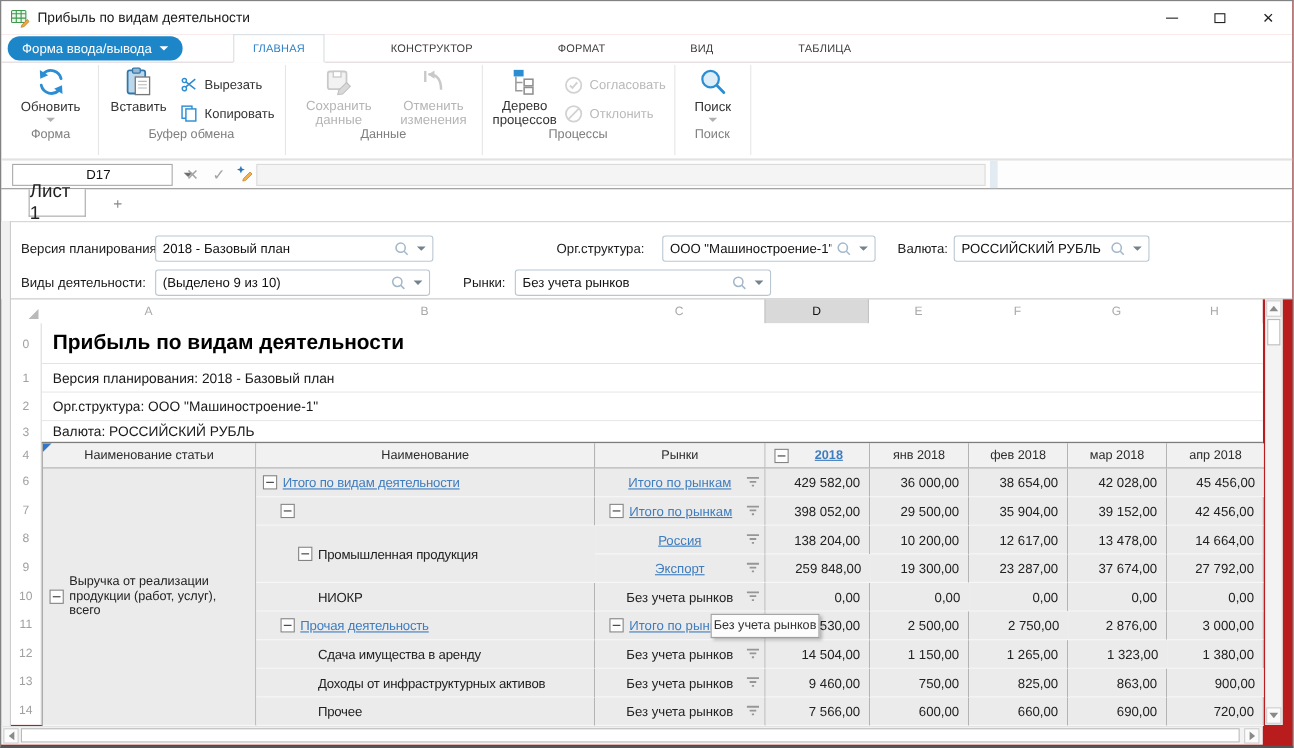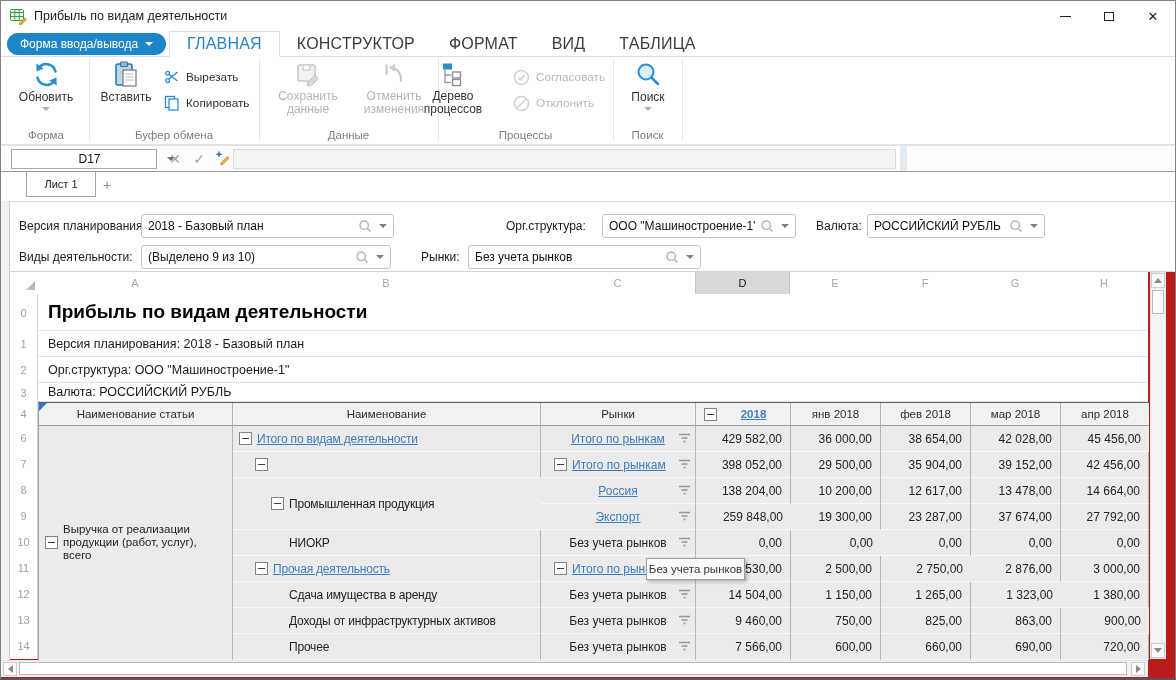--- a/index.html
+++ b/index.html
@@ -18,49 +18,49 @@
   .glyph-max { width:10px; height:9px; border:1px solid #222; }
   .glyph-close { font-size:13px; line-height:1; }
 
   
   .tabrow { position:absolute; left:0; top:30px; width:100%; height:26px; background:#fff;
             border-bottom:1px solid #d8dee3; display:flex; align-items:flex-end; }
   .pill { position:absolute; left:6px; top:2px; height:22px; border-radius:12px; background:#1d86c8;
           color:#fff; font-size:12px; display:flex; align-items:center; padding:0 13px; gap:7px; }
   .pill .car { border-top-color:#fff; }
   .mtabs { position:absolute; left:168px; top:0; height:26px; display:flex; }
-  .mtab { height:26px; padding:0 17px; font-size:16px; color:#3c3c3c; display:flex; align-items:center; letter-spacing:.2px; }
+  .mtab { height:26px; padding:0 17px; font-size:10px; color:#3c3c3c; display:flex; align-items:center; letter-spacing:.2px;margin-left:43px; }
   .mtab.active { background:#fff; color:#2c80c4; border:1px solid #d8dee3; border-bottom:1px solid #fff; }
 
   
   .ribbon { position:absolute; left:0; top:56px; width:100%; height:88px; background:#fff; border-bottom:1px solid #e2e2e2; }
   .rsep { position:absolute; top:2px; width:1px; height:82px; background:#e6e6e6; }
-  .gl { position:absolute; bottom:3px; font-size:11.5px; color:#7e7e7e; text-align:center; }
+  .gl { position:absolute; bottom:16px; font-size:11.5px; color:#7e7e7e; text-align:center; }
   .bigbtn { position:absolute; top:4px; display:flex; flex-direction:column; align-items:center; gap:3px;
             font-size:12px; line-height:13px; text-align:center; color:#333; }
   .bigbtn.dis { color:#b5b5b5; }
   .smallbtn { position:absolute; display:flex; align-items:center; gap:6px; font-size:11.8px; color:#333; height:18px; }
   .smallbtn.dis { color:#b9b9b9; }
   .car { width:0; height:0; border-left:4px solid transparent; border-right:4px solid transparent; border-top:4px solid #8a8a8a; }
 
   
   .fbar { position:absolute; left:0; top:144px; width:100%; height:27px; background:#fdfdfd;
           border-top:1px solid #e4e4e4; border-bottom:1px solid #9b9b9b; }
   .namebox { position:absolute; left:10px; top:3px; width:146px; height:20px; border:1px solid #a9a9a9; background:#fff;
              display:flex; align-items:center; }
   .namebox input { flex:1; border:none; outline:none; text-align:center; font-size:12px; font-family:inherit; color:#111; background:transparent; }
   .namebox .car { margin-right:5px; border-top-color:#6e6e6e; }
   .fico { position:absolute; top:3px; font-size:14px; color:#a3a3a3; width:20px; text-align:center; line-height:20px; }
   .ffield { position:absolute; left:232px; top:3px; width:663px; height:20px; background:#f4f4f4; border:1px solid #dadada; }
   .fsplit { position:absolute; left:899px; top:0; width:7px; height:25px; background:#e3ebf2; }
 
   
   .stabs { position:absolute; left:0; top:171px; width:100%; height:29px; background:#fff; }
-  .stab { position:absolute; left:25px; top:0; width:70px; height:25px; background:#fff;
-          border:1px solid #a8a8a8; border-top:none; font-size:11px; color:#222;
+  .stab { position:absolute; left:25px; top:0; width:52px; height:25px; background:#fff;
+          border:1px solid #a8a8a8; border-top:none; font-size:17px; color:#222;
           display:flex; align-items:center; justify-content:center; }
   .stab-add { position:absolute; left:96px; top:3px; width:20px; height:20px; color:#8a8a8a; font-size:14px;
               display:flex; align-items:center; justify-content:center; }
 
   
   .filters { position:absolute; left:0; top:200px; width:100%; height:71px; background:#fff;
              border-top:1px solid #d4d4d4; border-bottom:1px solid #d4d4d4; }
   .flabel { position:absolute; height:24px; line-height:24px; font-size:12px; color:#1a1a1a; }
   .combo { position:absolute; height:24px; border:1px solid #b9c7d2; border-radius:3px; background:#fff;
            font-size:12px; color:#111; display:flex; align-items:center; padding:0 6px; }
@@ -216,21 +216,21 @@
     <div class="bigbtn dis" style="left:352px;width:82px">
       <svg width="26" height="26" viewBox="0 0 26 26">
         <rect x="4.5" y="3.5" width="2.2" height="10" fill="#c9c9c9"></rect>
         <path d="M8.5 6.5c8 0 11.5 5 11.5 14" fill="none" stroke="#c9c9c9" stroke-width="2.2"></path>
         <polygon points="14,3 14,10.5 8,6.8" fill="#c9c9c9"></polygon>
       </svg>
       <span>Отменить изменения</span>
     </div>
     <div class="gl" style="left:258px;width:179px">Данные</div>
 
-    <div class="bigbtn" style="left:420px;width:64px">
+    <div class="bigbtn" style="left:444px;width:64px">
       <svg width="25" height="26" viewBox="0 0 25 25">
         <rect x="2" y="2" width="9" height="6" fill="#2b8ed2"></rect>
         <path d="M4 8v13h6M4 13.5h6" fill="none" stroke="#9a9a9a" stroke-width="1.4"></path>
         <rect x="11.5" y="10.5" width="8" height="6" fill="#fff" stroke="#8f8f8f" stroke-width="1.4"></rect>
         <rect x="11.5" y="18" width="8" height="6" fill="#fff" stroke="#8f8f8f" stroke-width="1.4"></rect>
       </svg>
       <span>Дерево процессов</span>
     </div>
     <div class="smallbtn dis" style="left:512px;top:11px">
       <svg width="17" height="17" viewBox="0 0 17 17">

